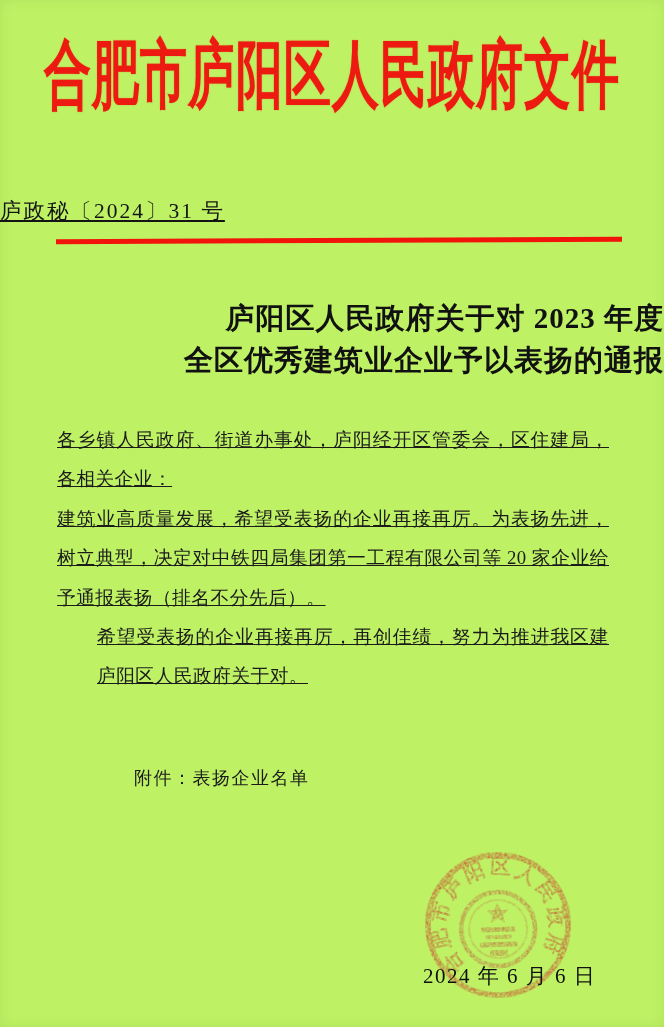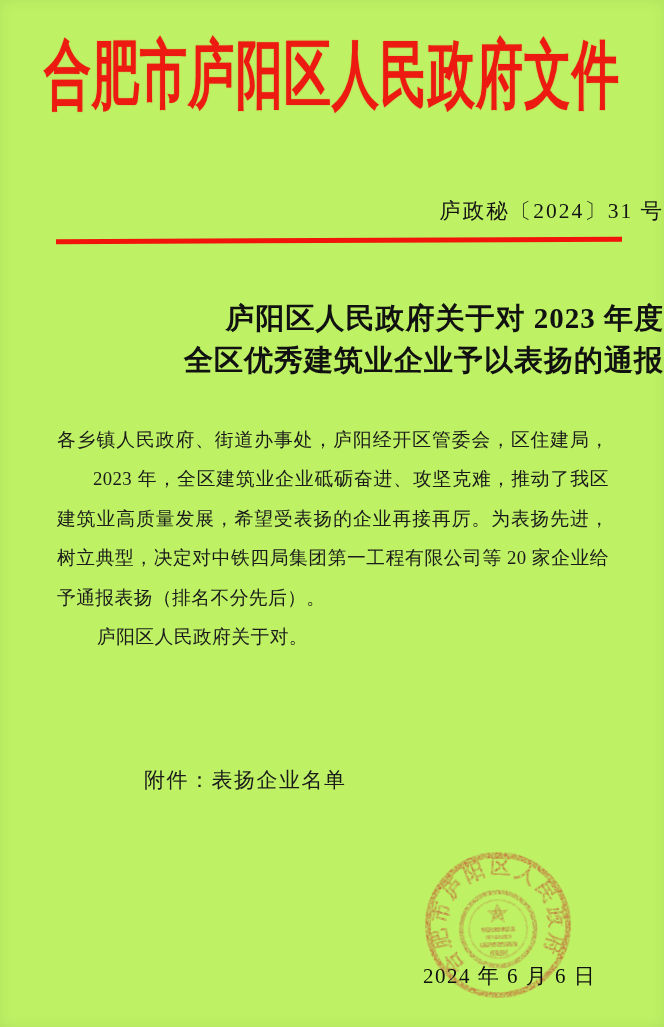--- a/index.html
+++ b/index.html
@@ -18,24 +18,25 @@
     font-size:47px;font-weight:bold;
     letter-spacing:1px;
     color:#ec1a10;
     transform:scale(1.0,1.58);
     transform-origin:top center;
     white-space:nowrap;
     text-shadow:0 0 1px rgba(236,26,16,0.55);
   }
   .doc-number{
     position:absolute;top:196px;left:0;width:664px;
-    text-align:right;
+    text-align:left;
     font-size:21.5px;letter-spacing:2px;
     color:#141414;
     white-space:nowrap;
+    text-decoration:underline;
   }
   .red-rule{
     position:absolute;top:238px;left:56px;
     width:566px;height:5px;
     background:#f2140b;
     transform:rotate(-0.25deg);
   }
   .doc-title{
     position:absolute;top:297px;left:0;width:664px;
     text-align:right;
@@ -46,32 +47,33 @@
     white-space:nowrap;
   }
   .body-block{
     position:absolute;top:420px;left:57px;width:552px;
     font-size:18.8px;
   }
   .bline{
     height:39.4px;line-height:39.4px;
     white-space:nowrap;
     letter-spacing:0.4px;
+    text-decoration:underline;
   }
   .just{
     white-space:normal;
     text-align:justify;
     text-align-last:justify;
   }
   .indent2{text-indent:36px;}
   .p2{padding-left:40px;}
   .p2.just{width:512px;}
   .attachment{
-    position:absolute;top:766px;left:144px;
-    font-size:21px;letter-spacing:1.5px;
+    position:absolute;top:766px;left:134px;
+    font-size:18px;letter-spacing:1.5px;
     white-space:nowrap;
   }
   .seal{
     position:absolute;top:845px;left:419px;
     width:158px;height:158px;
     opacity:0.88;
     transform:rotate(-2deg);
   }
   .date{
     position:absolute;top:962px;left:423px;
@@ -91,26 +93,27 @@
 
   <div class="red-rule"></div>
 
   <div class="doc-title">
     <div>庐阳区人民政府关于对 2023 年度</div>
     <div>全区优秀建筑业企业予以表扬的通报</div>
   </div>
 
   <div class="body-block">
     <div class="bline just">各乡镇人民政府、街道办事处，庐阳经开区管委会，区住建局，</div>
+    <div class="bline">各相关企业：</div>
 
-    <div class="bline just indent2">2023 年，全区建筑业企业砥砺奋进、攻坚克难，推动了我区</div>
     <div class="bline just">建筑业高质量发展，希望受表扬的企业再接再厉。为表扬先进，</div>
     <div class="bline just">树立典型，决定对中铁四局集团第一工程有限公司等 20 家企业给</div>
     <div class="bline">予通报表扬（排名不分先后）。</div>
 
+    <div class="bline just p2">希望受表扬的企业再接再厉，再创佳绩，努力为推进我区建</div>
     <div class="bline p2">庐阳区人民政府关于对。</div>
   </div>
 
   <div class="attachment">附件：表扬企业名单</div>
 
   <svg class="seal" viewBox="0 0 158 158" xmlns="http://www.w3.org/2000/svg">
     <defs>
       <filter id="grunge" x="-20%" y="-20%" width="140%" height="140%">
         <feTurbulence type="fractalNoise" baseFrequency="0.42" numOctaves="2" seed="7" result="noise"></feTurbulence>
         <feColorMatrix in="noise" type="matrix" values="0 0 0 0 0  0 0 0 0 0  0 0 0 0 0  0 0 0 1.15 -0.18" result="alphaNoise"></feColorMatrix>

